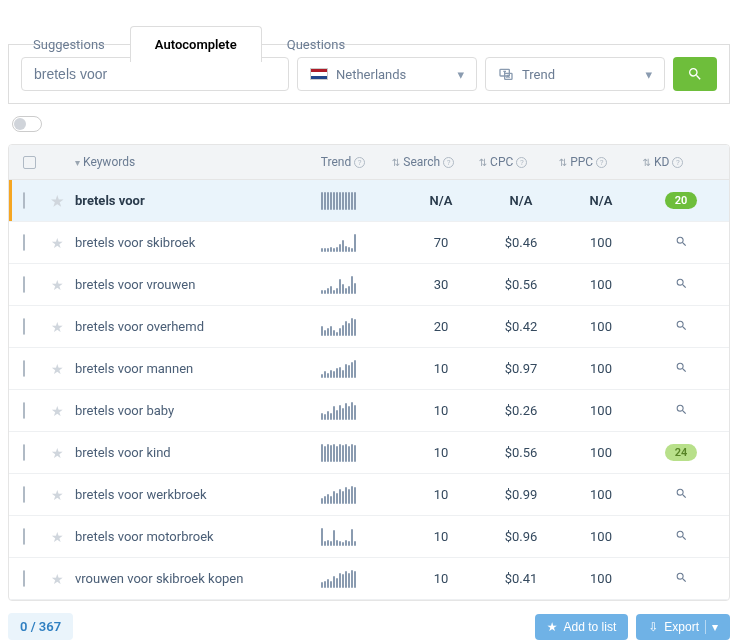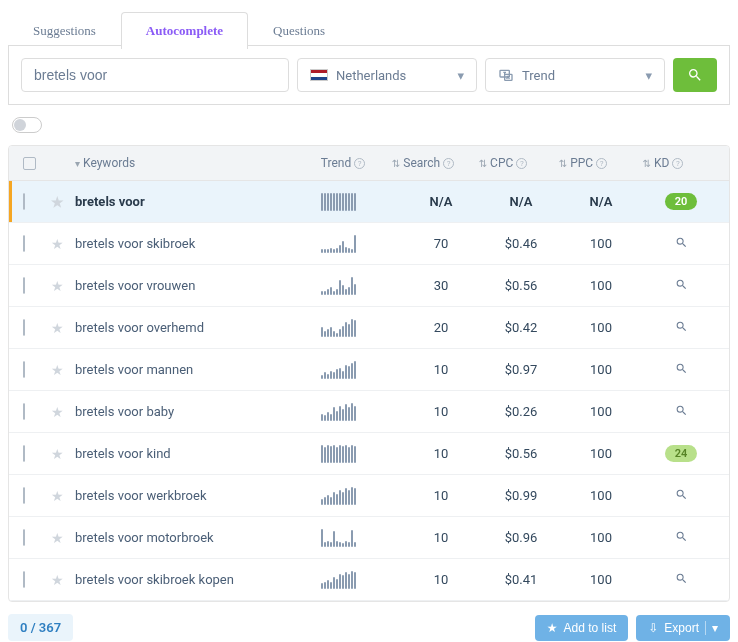--- a/index.html
+++ b/index.html
@@ -1,19 +1,19 @@
 <!DOCTYPE html>
 <html><head>
 <meta charset="utf-8">
 <style>
   * { margin: 0; padding: 0; box-sizing: border-box; }
   body { font-family: -apple-system, BlinkMacSystemFont, "Segoe UI", Roboto, Arial, sans-serif; font-size: 13px; color: #333; background: #fff; padding: 8px; width: 738px; }
   .tabs { display: flex; border-bottom: 1px solid #ddd; }
-  .tab { padding: 10px 24px; color: #6b7c93; cursor: pointer; border: 1px solid transparent; border-bottom: none; position: relative; top: 4px; font-family: Liberation Serif, serif; }
-  .tab.active { color: #8b5cf6; font-weight: 600; border-color: #ddd; background: #fff; border-radius: 4px 4px 0 0; }
+  .tab { padding: 10px 24px; color: #6b7c93; cursor: pointer; border: 1px solid transparent; border-bottom: none; position: relative; top: 18px; }
+  .tab.active { color: #000000; font-weight: 600; border-color: #ddd; background: #fff; border-radius: 4px 4px 0 0; }
   .search-row { display: flex; gap: 8px; padding: 12px 0; align-items: stretch; border: 1px solid #ddd; border-top: none; padding: 12px; }
   .search-input { flex: 1; border: 1px solid #ddd; border-radius: 4px; padding: 8px 12px; font-size: 14px; color: #6b7c93; }
   .select-box { display: flex; align-items: center; gap: 8px; border: 1px solid #ddd; border-radius: 4px; padding: 8px 12px; min-width: 180px; cursor: pointer; color: #6b7c93; justify-content: space-between; }
   .select-box .left { display: flex; align-items: center; gap: 8px; }
   .flag-nl { width: 18px; height: 12px; display: inline-flex; flex-direction: column; border: 1px solid #ccc; }
   .flag-nl span { flex: 1; }
   .flag-nl span:nth-child(1){background:#AE1C28;} .flag-nl span:nth-child(2){background:#fff;} .flag-nl span:nth-child(3){background:#21468B;}
   .lang-icon { width:16px; height:16px; color:#8a9bb0; }
   .caret { color:#8a9bb0; }
   .search-btn { background:#6ebe3b; border:none; border-radius:4px; width:44px; display:flex; align-items:center; justify-content:center; cursor:pointer; }
@@ -370,21 +370,21 @@
         <div class="center">10</div>
         <div class="center">$0.96</div>
         <div class="center">100</div>
         <div class="center"><span class="mag"><svg width="13" height="13" viewBox="0 0 24 24" fill="currentColor">
               <path d="M15.5 14h-.79l-.28-.27A6.471 6.471 0 0016 9.5 6.5 6.5 0 109.5 16c1.61 0 3.09-.59 4.23-1.57l.27.28v.79l5 4.99L20.49 19l-4.99-5zm-6 0C7.01 14 5 11.99 5 9.5S7.01 5 9.5 5 14 7.01 14 9.5 11.99 14 9.5 14z"></path>
             </svg></span></div>
       </div>
       <div class="row">
         <div><span class="cb"></span></div>
         <div><span class="star">★</span></div>
-        <div class="kw">bretels voor skibroek kopen</div>
+        <div class="kw">vrouwen voor skibroek kopen</div>
         <div class="center">
           <div class="trend">
             <i style="height: 5.2px;"></i>
             <i style="height: 6.8px;"></i>
             <i style="height: 8.4px;"></i>
             <i style="height: 6.8px;"></i>
             <i style="height: 11.6px;"></i>
             <i style="height: 10px;"></i>
             <i style="height: 14.8px;"></i>
             <i style="height: 13.2px;"></i>

